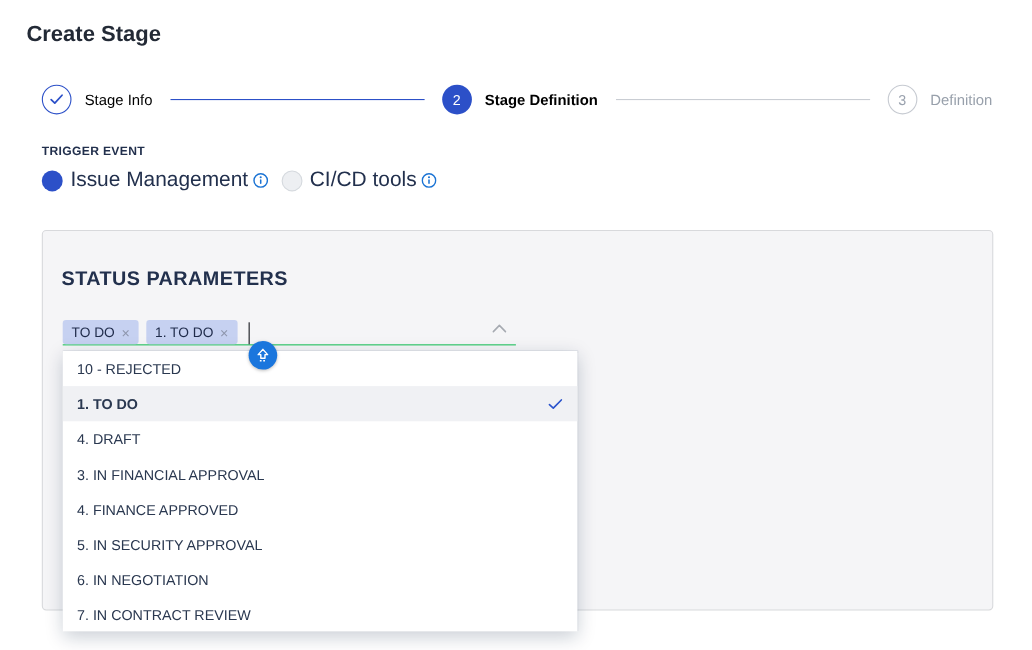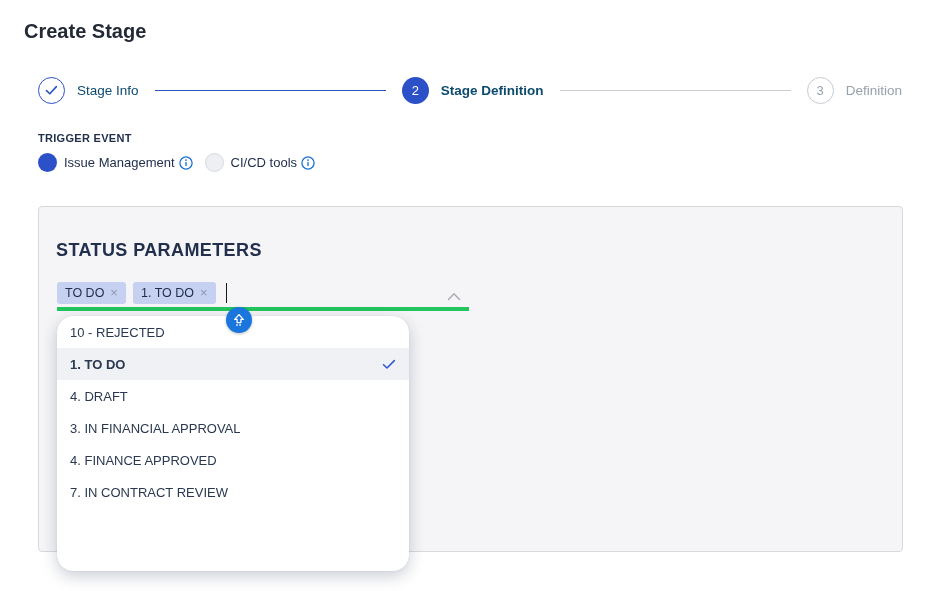--- a/index.html
+++ b/index.html
@@ -26,77 +26,77 @@
   }
   .step { display:flex; align-items:center; gap:12px; flex:0 0 auto; }
   .step-circle {
     width:27px; height:27px; border-radius:50%;
     display:flex; align-items:center; justify-content:center;
     font-size:13px; flex:0 0 auto;
   }
   .step-circle.done { border:1px solid #2c50c8; background:#fff; }
   .step-circle.active { background:#2c50c8; color:#ffffff; font-weight:500; }
   .step-circle.upcoming { border:1px solid #c6cad1; background:#fff; color:#9aa2ae; }
-  .step-label { font-size:13.5px; color:#0c4a6e; white-space:nowrap; }
+  .step-label { font-size:13.5px; color:#000000; white-space:nowrap; }
   .step.active .step-label { font-weight:700; }
   .step.upcoming .step-label { color:#98a0ab; }
   .connector { flex:1 1 auto; height:1px; margin:0 16px; }
   .connector.blue { background:#2c50c8; }
   .connector.gray { background:#c9cdd3; }
   
   .section-label {
     margin:28px 0 0 38px;
     font-size:11px; font-weight:700; letter-spacing:.3px;
     color:#22304d;
   }
   .radio-row { display:flex; align-items:center; margin:9px 0 0 38px; }
   .radio {
     width:19px; height:19px; border-radius:50%; flex:0 0 auto;
   }
   .radio.selected { background:#2c50c8; }
   .radio.unselected { background:#edeff2; border:1px solid #d5d9de; }
-  .radio-label { font-size:13px; color:#22304d; margin-left:7px; white-space:nowrap; }
+  .radio-label { font-size:19px; color:#22304d; margin-left:7px; white-space:nowrap; }
   .info-icon { margin-left:4px; display:flex; align-items:center; }
   .radio-group-gap { width:12px; }
   
   .panel {
     position:relative;
     margin:34px 35px 0 38px;
     height:346px;
     background:#f5f5f7;
     border:1px solid #d8d9dc;
     border-radius:4px;
   }
   .panel-heading {
     position:absolute; left:17px; top:33px;
     font-size:18px; font-weight:700; letter-spacing:.4px;
     color:#22304d;
   }
   
   .select {
     position:absolute; left:18px; top:71px;
     width:412px; height:33px;
-    border-bottom:4px solid #22c55e;
-    display:flex; align-items:center;
+    border-bottom:1px solid #22c55e;
+    display:flex; align-items:flex-end;
   }
   .chip {
     background:#c6d1f1; border-radius:3px;
     height:22px; display:flex; align-items:center;
     padding:0 8px; margin-right:7px;
     font-size:12.5px; font-weight:500; color:#1f2b4a;
     white-space:nowrap;
   }
   .chip-x { color:#8e96ad; font-size:13px; margin-left:6px; cursor:pointer; }
   .text-caret { width:1.5px; height:20px; background:#15181d; margin-left:3px; }
   .chevron-up { position:absolute; right:8px; top:9px; cursor:pointer; }
   
   .dropdown {
     position:absolute; left:18px; top:109px;
-    width:352px; height:255px;
-    background:#ffffff; border-radius:16px;
+    width:468px; height:255px;
+    background:#ffffff; border-radius:0;
     box-shadow:0 5px 16px rgba(9,30,66,.22), 0 0 1px rgba(9,30,66,.2);
     overflow:hidden; z-index:5;text-align:center;
   }
   .option {
     height:32px; display:flex; align-items:center; justify-content:space-between;
     padding:0 13px; font-size:13px; color:#2a3850; cursor:pointer;
     white-space:nowrap;
   }
   .option.selected { background:#f0f1f4; font-weight:700; }
   
@@ -190,20 +190,26 @@
     <div class="option">
       <span>4. DRAFT</span>
     </div>
     <div class="option">
       <span>3. IN FINANCIAL APPROVAL</span>
     </div>
     <div class="option">
       <span>4. FINANCE APPROVED</span>
     </div>
     <div class="option">
+      <span>5. IN SECURITY APPROVAL</span>
+    </div>
+    <div class="option">
+      <span>6. IN NEGOTIATION</span>
+    </div>
+    <div class="option">
       <span>7. IN CONTRACT REVIEW</span>
     </div>
   </div>
 
   <div class="cursor-badge">
     <svg width="16" height="16" viewBox="0 0 16 16">
       <path d="M8 2.6 L12.3 7.4 H9.9 V10.6 H6.1 V7.4 H3.7 Z" fill="none" stroke="#ffffff" stroke-width="1.3" stroke-linejoin="round"></path>
       <line x1="5.2" y1="13" x2="10.8" y2="13" stroke="#ffffff" stroke-width="1.4" stroke-dasharray="1.6 1.5"></line>
     </svg>
   </div>

